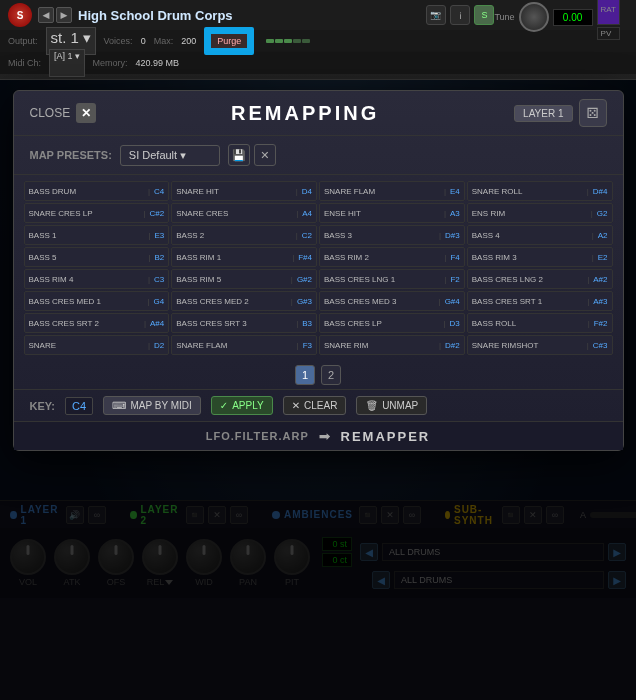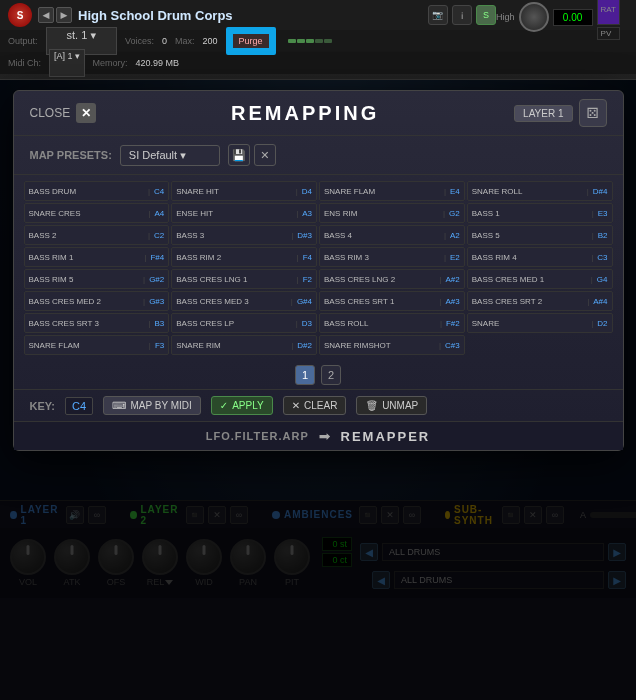--- a/index.html
+++ b/index.html
@@ -621,33 +621,33 @@
         <div class="nav-arrow">◀</div>
         <div class="nav-arrow">▶</div>
       </div>
       <div class="instrument-name">High School Drum Corps</div>
       <div class="top-icons">
         <div class="icon-btn">📷</div>
         <div class="icon-btn">ℹ</div>
         <div class="icon-btn" style="background:#4a6a4a; color:#8f8; border-color:#4a8a4a;">S</div>
       </div>
       <div class="tune-section" style="position:relative; display:flex; align-items:center; gap:4px; margin-left:8px;">
-        <div style="color:#888; font-size:9px;">High</div>
+        <div style="color:#888; font-size:9px;">Tune</div>
         <div class="tune-knob"></div>
         <div class="tune-display">0.00</div>
         <div style="display:flex; flex-direction:column; gap:2px;">
           <div style="background:#4c1d95; border:1px solid #333; color:#888; font-size:8px; padding:10px 3px;">RAT</div>
           <div style="background:#1a1a1a; border:1px solid #333; color:#888; font-size:8px; padding:1px 3px;">PV</div>
         </div>
       </div>
     </div>
 
     <div class="top-row2">
       <span class="label-text">Output:</span>
-      <div class="dropdown" style="background:#2a2a2a; color:#ccc; border:1px solid #444; font-size:11px; padding:1px 20px; height:28px;">
+      <div class="dropdown" style="background:#2a2a2a; color:#ccc; border:1px solid #444; font-size:15px; padding:1px 4px; height:28px;">
         <span>st. 1</span> ▾
       </div>
       <span class="label-text">
         <span>Voices:</span>
       </span>
       <span class="value-text">0</span>
       <span class="label-text">
         <span>Max:</span>
       </span>
       <span class="value-text">200</span>
@@ -720,20 +720,25 @@
             <span class="remap-name">SNARE FLAM</span>
             <span class="separator">|</span>
             <span class="remap-key">E4</span>
           </div>
           <div class="remap-row">
             <span class="remap-name">SNARE ROLL</span>
             <span class="separator">|</span>
             <span class="remap-key">D#4</span>
           </div>
           <div class="remap-row">
+            <span class="remap-name">SNARE CRES LP</span>
+            <span class="separator">|</span>
+            <span class="remap-key">C#2</span>
+          </div>
+          <div class="remap-row">
             <span class="remap-name">SNARE CRES</span>
             <span class="separator">|</span>
             <span class="remap-key">A4</span>
           </div>
           <div class="remap-row">
             <span class="remap-name">ENSE HIT</span>
             <span class="separator">|</span>
             <span class="remap-key">A3</span>
           </div>
           <div class="remap-row">

